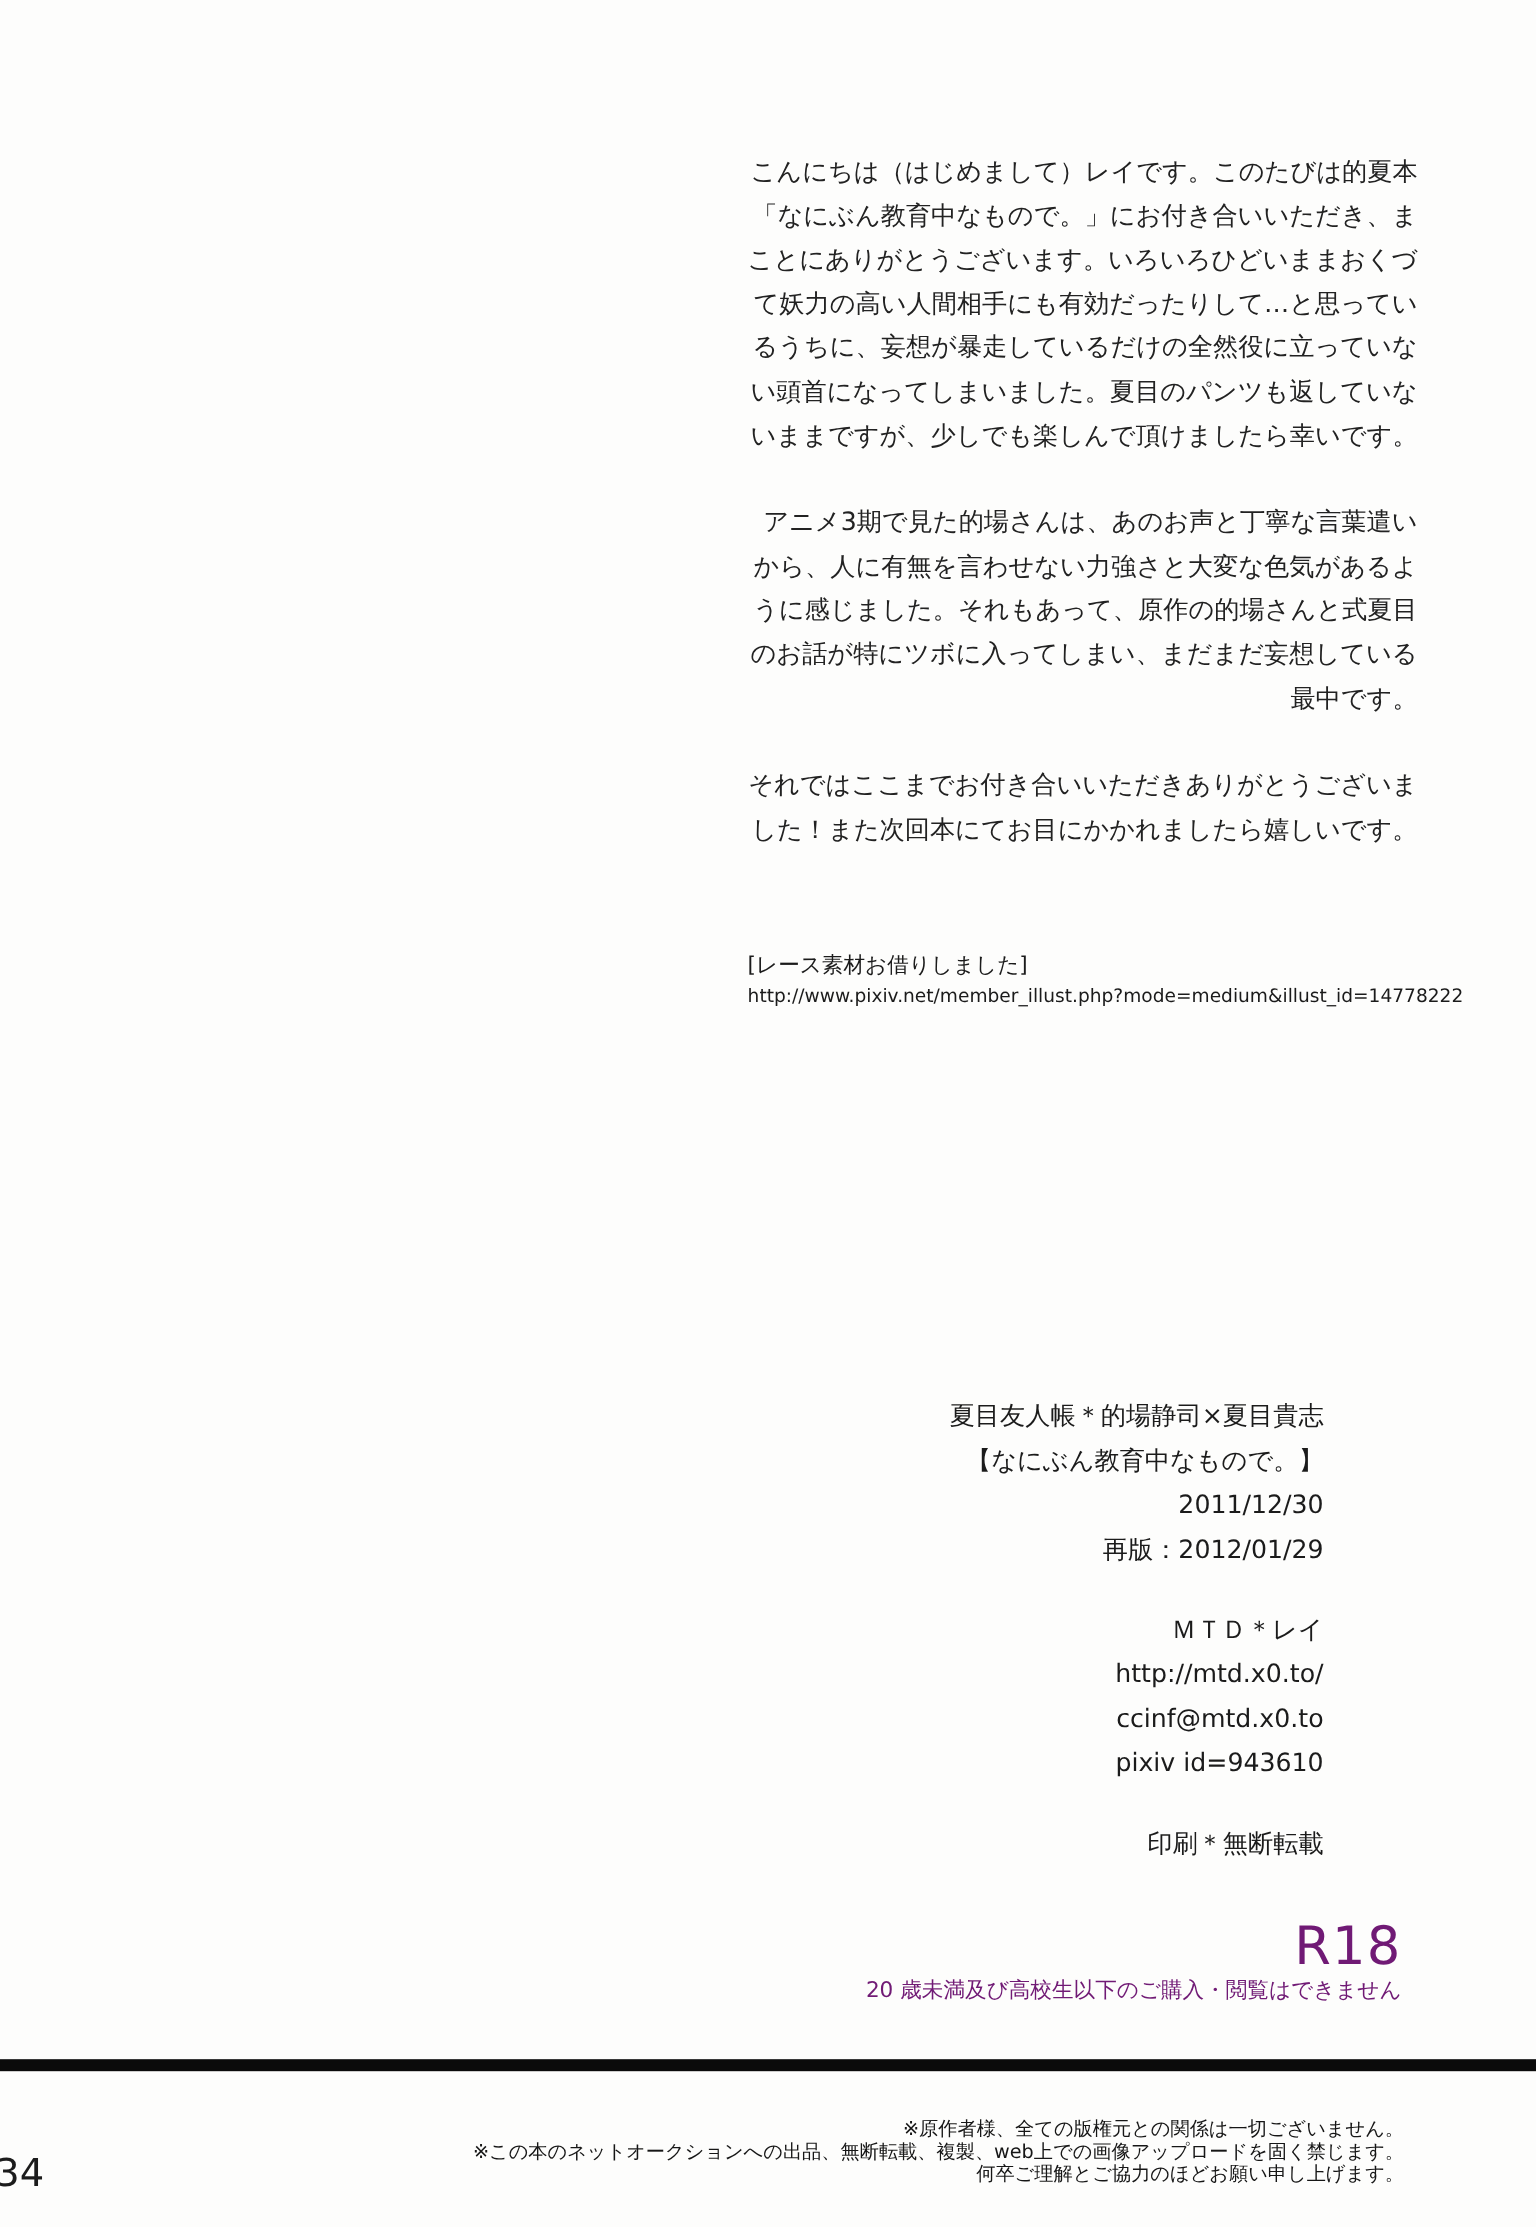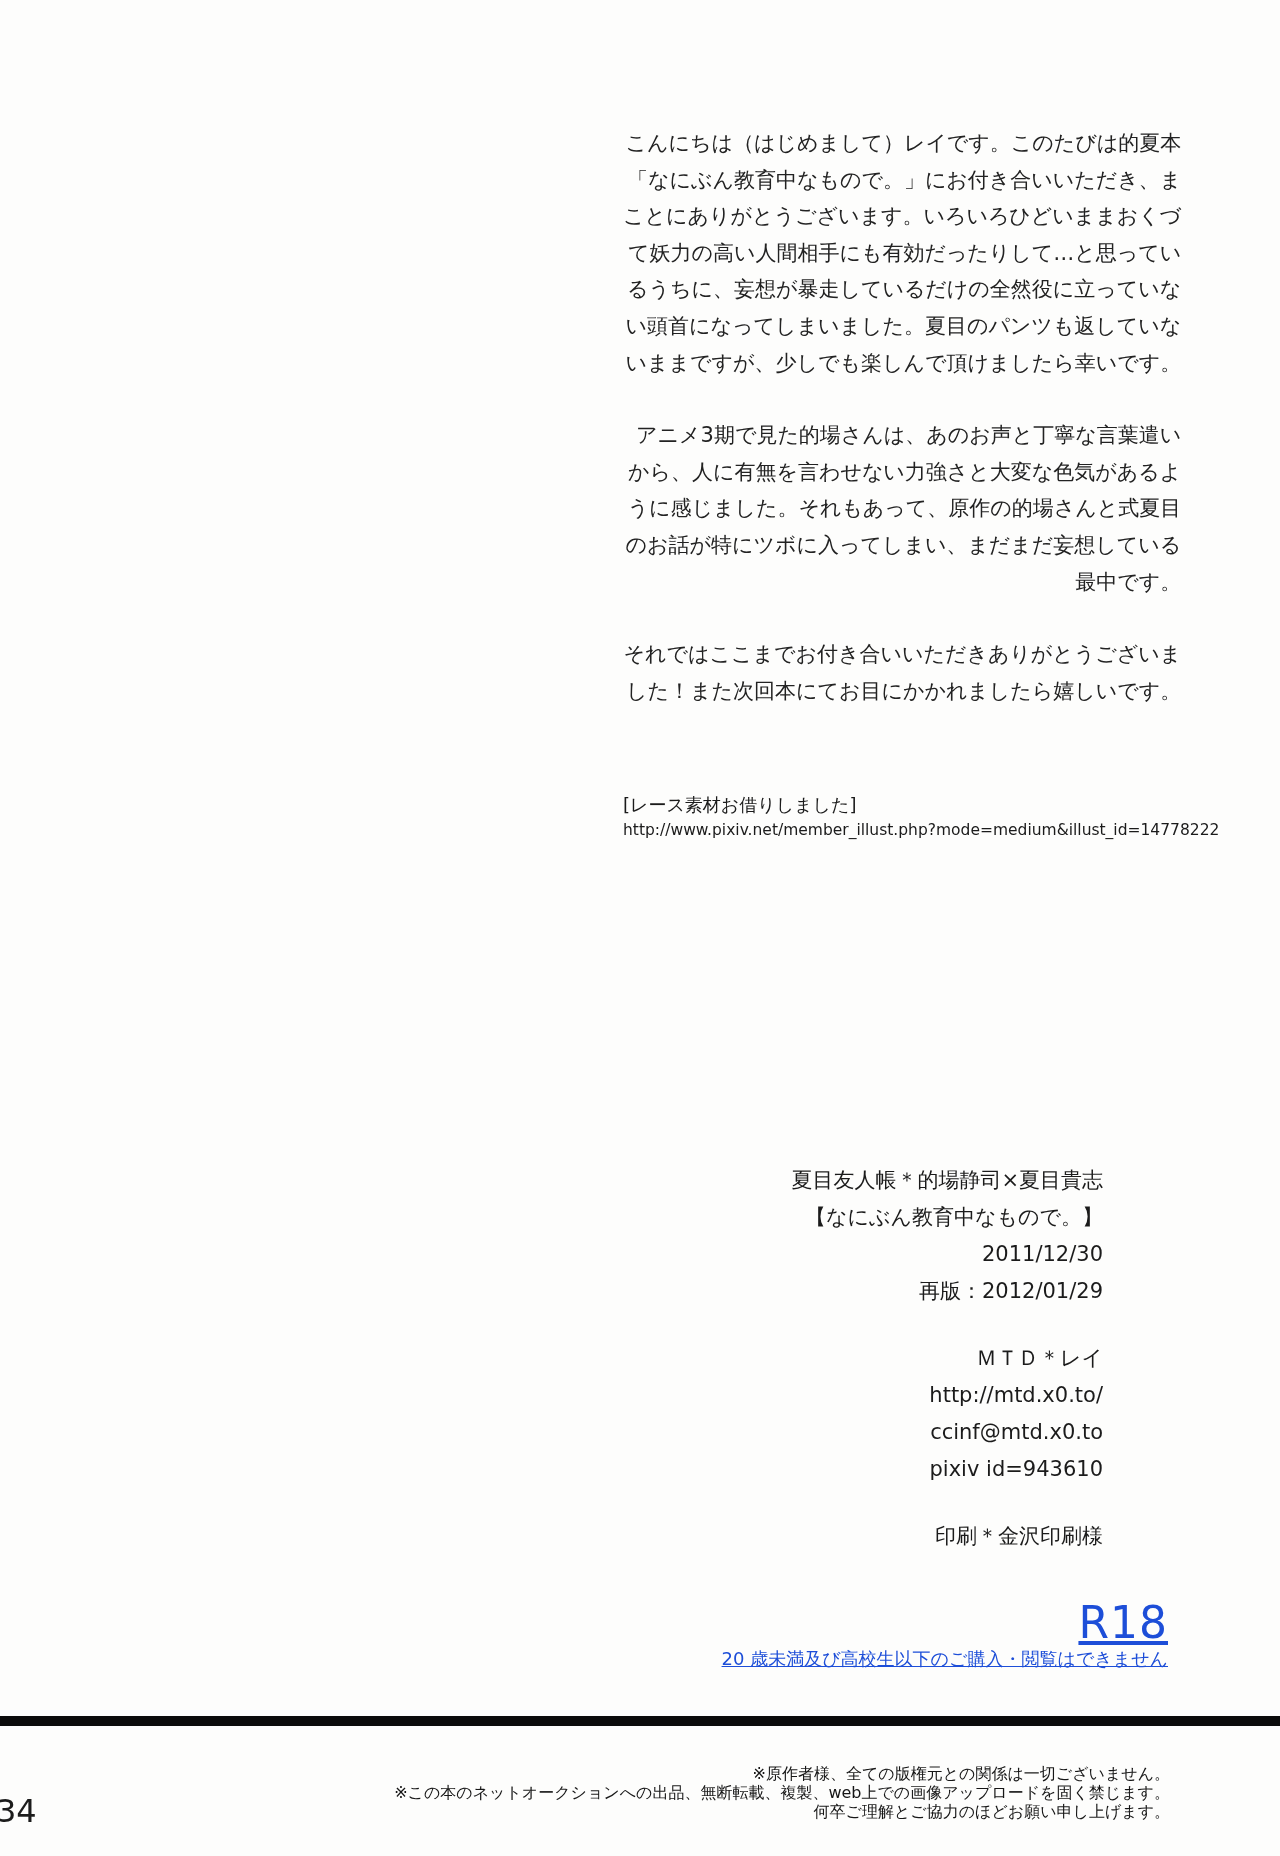--- a/index.html
+++ b/index.html
@@ -59,22 +59,21 @@
   }
   .colophon .gap { height: 30px; }
   .colophon div { white-space: nowrap; }
 
   
   .rating {
     position: absolute;
     right: 112px;
     top: 1600px;
     text-align: right;
-    color: #1d4ed8;
-    text-decoration: underline;
+    color: #701a75;
   }
   .rating .r18 {
     font-size: 44px;
     line-height: 46px;
     letter-spacing: 1px;
   }
   .rating .notice {
     font-size: 18px;
     line-height: 22px;
     margin-top: 2px;
@@ -150,21 +149,21 @@
     <div>夏目友人帳＊的場静司×夏目貴志</div>
     <div>【なにぶん教育中なもので。】</div>
     <div>2011/12/30</div>
     <div>再版：2012/01/29</div>
     <div class="gap"></div>
     <div>ＭＴＤ＊レイ</div>
     <div>http://mtd.x0.to/</div>
     <div>ccinf@mtd.x0.to</div>
     <div>pixiv id=943610</div>
     <div class="gap"></div>
-    <div>印刷＊金沢印刷様</div>
+    <div>印刷＊無断転載</div>
   </section>
 
   <section class="rating">
     <div class="r18">R18</div>
     <div class="notice">20 歳未満及び高校生以下のご購入・閲覧はできません</div>
   </section>
 
   <div class="black-bar"></div>
 
   <section class="footer">

